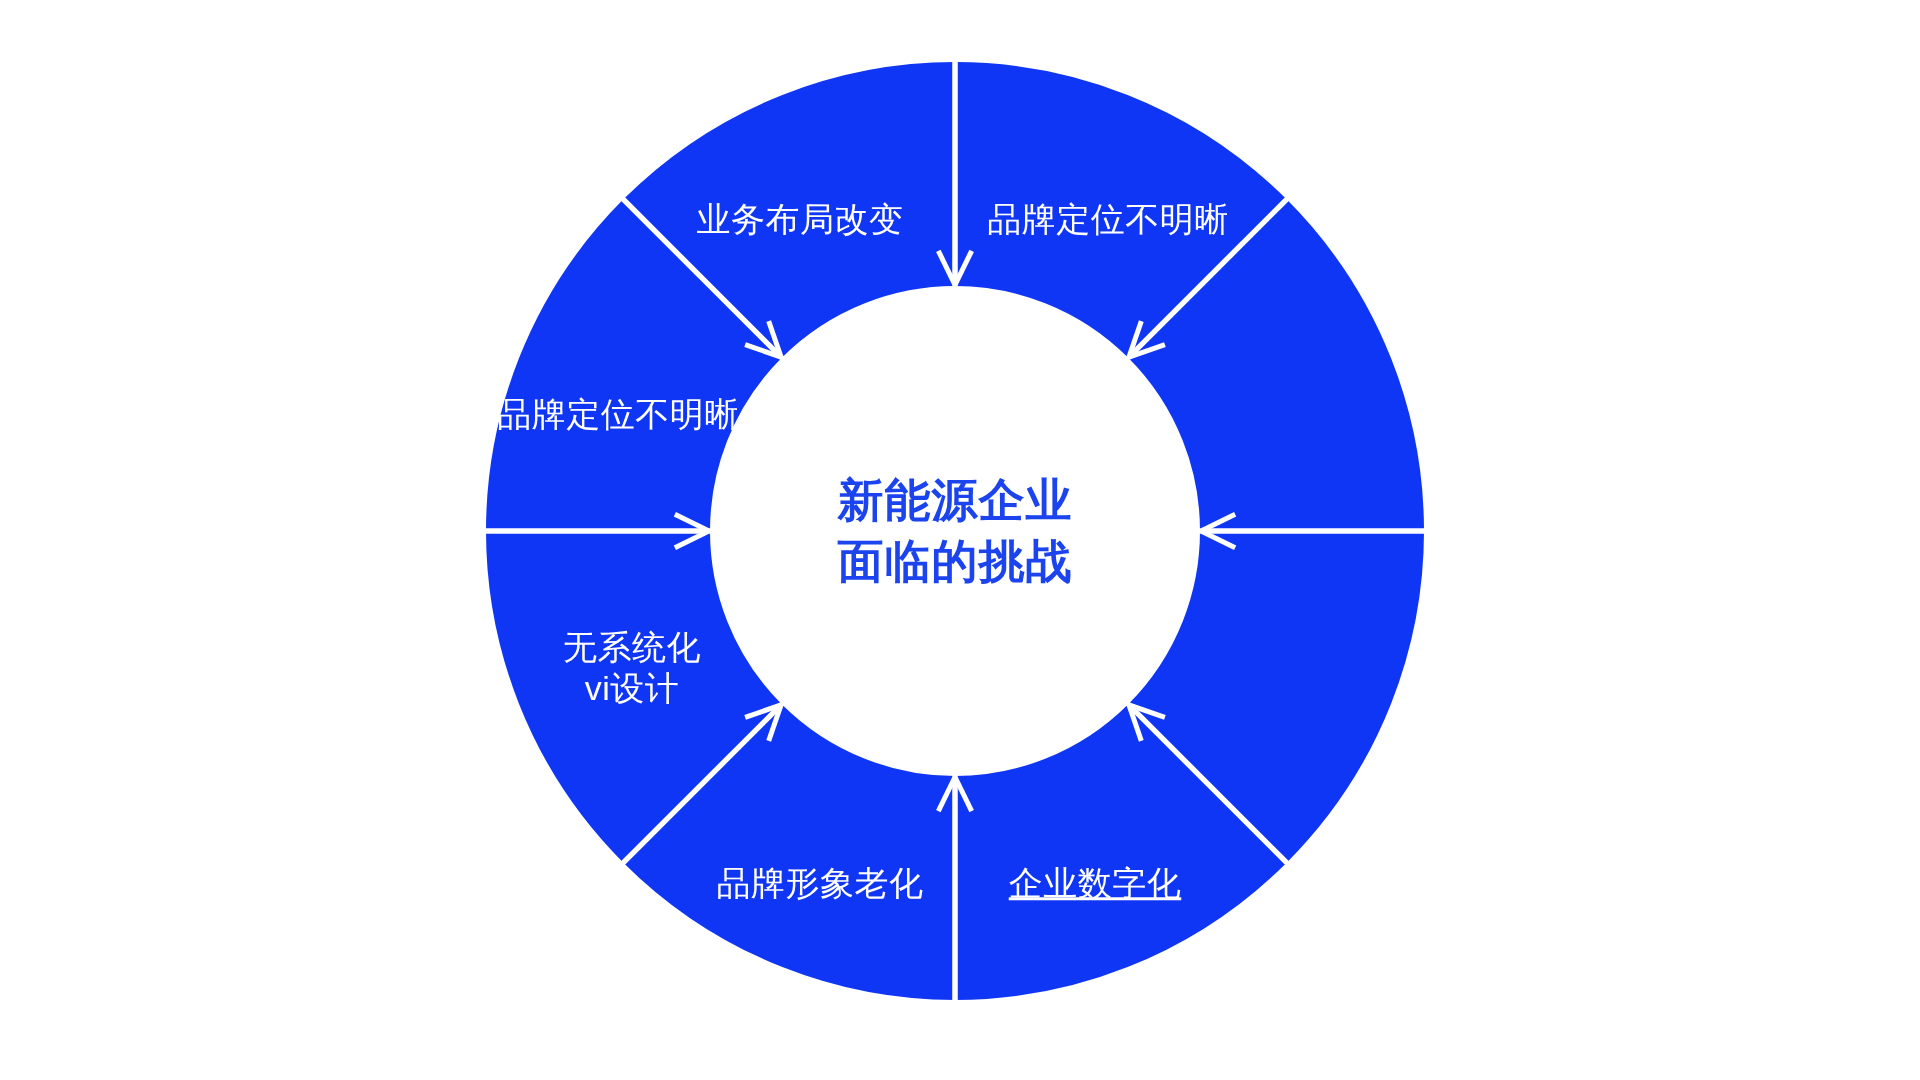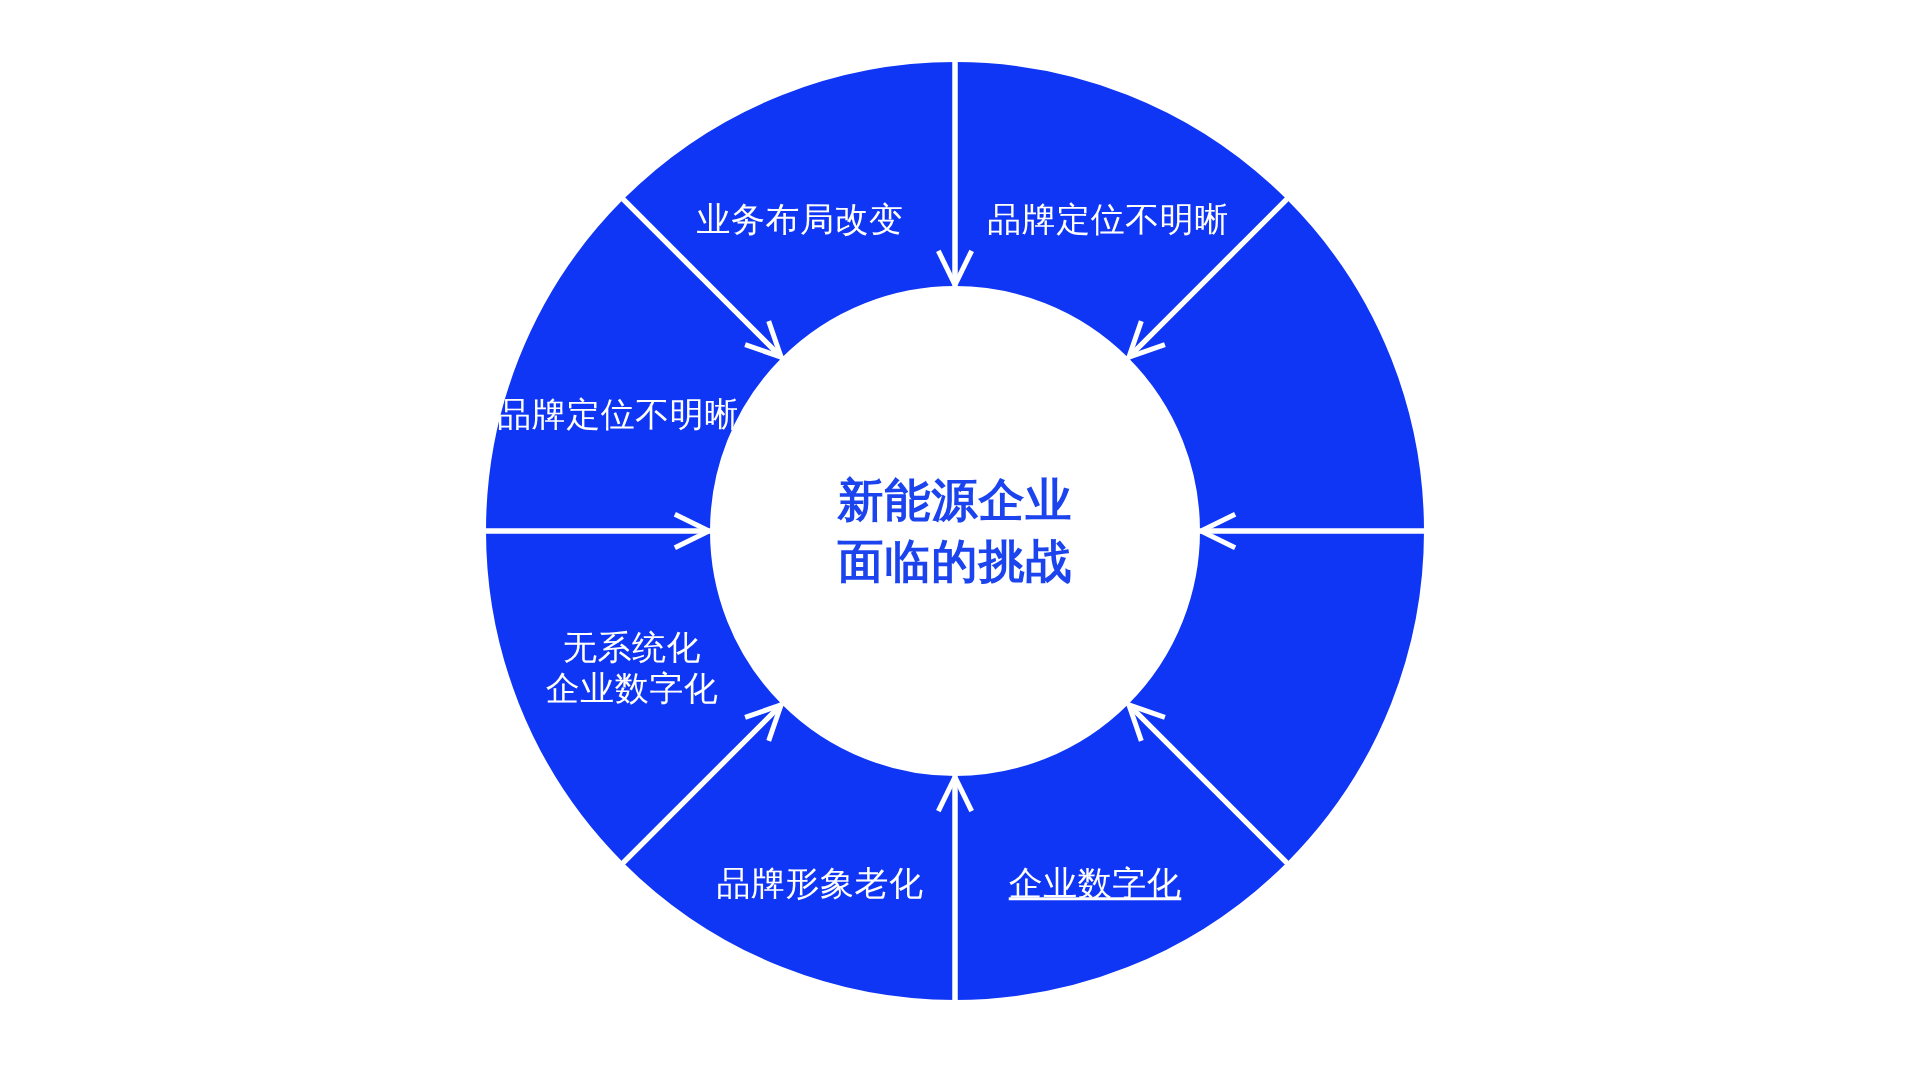--- a/index.html
+++ b/index.html
@@ -108,20 +108,20 @@
           <line x1="781.0517318281093" y1="357.0517318281093" x2="745.1220259553352" y2="344.68014195873735" stroke="#ffffff" stroke-width="5" stroke-linecap="butt"></line>
           <line x1="781.0517318281093" y1="357.0517318281093" x2="768.6801419587373" y2="321.1220259553353" stroke="#ffffff" stroke-width="5" stroke-linecap="butt"></line>
         </g>
       </g>
   </svg>
 
   <div class="ring-label" style="left:800px;  top:220px;">业务布局改变</div>
   <div class="ring-label" style="left:1108px; top:220px;">品牌定位不明晰</div>
   <div class="ring-label" style="left:618px;  top:415px;">品牌定位不明晰</div>
   <div class="ring-label" style="left:632px;  top:668px;">无系统化
-企业数字化</div>
+vi设计</div>
   <div class="ring-label" style="left:820px;  top:884px;">品牌形象老化</div>
   <div class="ring-label" style="left:1095px; top:884px;text-decoration:underline;">企业数字化</div>
 
   <div class="center-title">新能源企业
 面临的挑战</div>
 
 </div>
 
 </body></html>

